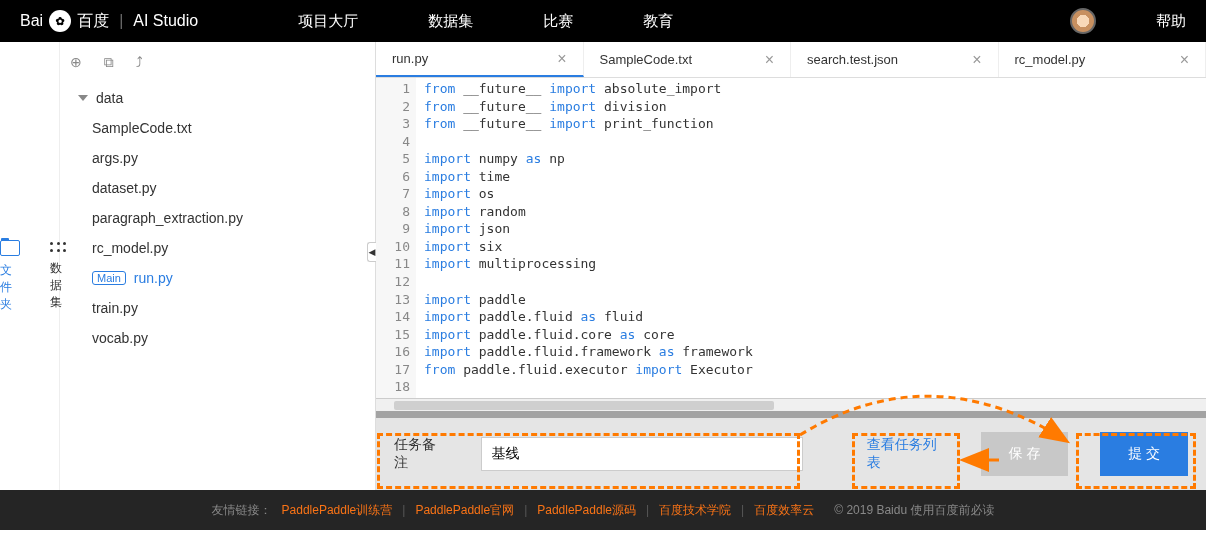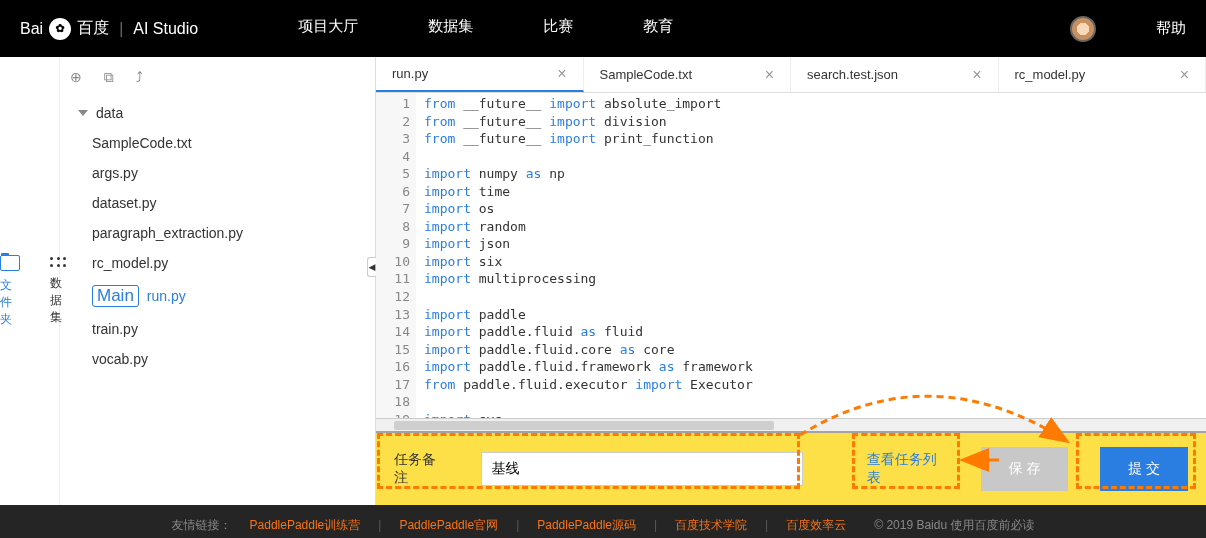--- a/index.html
+++ b/index.html
@@ -1,17 +1,17 @@
 <!DOCTYPE html>
 <html><head>
 <meta charset="utf-8">
 <style>
 *{box-sizing:border-box;margin:0;padding:0}
 body{font-family:Arial,"Microsoft YaHei",sans-serif;font-size:13px;color:#333;width:1206px;height:538px;overflow:hidden;position:relative;background:#fff}
-.header{height:57px;background:#000;display:flex;color:#fff;padding:17px 20px}
+.header{height:42px;background:#000;display:flex;align-items:center;color:#fff;padding:17px 20px}
 .logo-area{display:flex;align-items:center;gap:6px;font-size:16px;margin-right:100px}
 .logo-paw{width:22px;height:22px;background:#fff;border-radius:50%;display:inline-flex;align-items:center;justify-content:center;color:#000;font-size:11px;font-weight:bold}
 .logo-divider{opacity:.4;margin:0 4px}
 .nav-items{display:flex;gap:70px;flex:1}
 .nav-item{font-size:15px;cursor:pointer}
 .header-right{display:flex;align-items:center;gap:60px}
 .avatar{width:26px;height:26px;border-radius:50%;background:radial-gradient(circle,#f8d8b8 40%,#c89060 41%);border:2px solid #666}
 .body{display:flex;height:448px}
 .rail{width:60px;border-right:1px solid #eee;display:flex;flex-direction:row;align-items:center;padding-top:20px;gap:30px}
 .rail-item{display:flex;flex-direction:column;align-items:center;gap:6px;font-size:12px;cursor:pointer}
@@ -21,42 +21,42 @@
 .rail-icon.grid{display:grid;grid-template-columns:1fr 1fr 1fr;grid-template-rows:1fr 1fr;gap:2px;border:none;width:18px;height:12px}
 .rail-icon.grid span{width:3px;height:3px;border-radius:50%;background:currentColor}
 .sidebar{width:315px;display:flex;flex-direction:column}
 .sidebar-toolbar{display:flex;gap:22px;padding:12px 10px;color:#888;font-size:14px}
 .sidebar-toolbar span{cursor:pointer}
 .file-tree{padding:0 8px}
 .tree-row{display:flex;align-items:center;gap:8px;padding:7px 10px;cursor:pointer;font-size:14px;border-radius:3px}
 .tree-row .chev{display:inline-block;width:0;height:0;border-left:5px solid transparent;border-right:5px solid transparent;border-top:6px solid #888}
 .tree-row.file{padding-left:24px}
 .tree-row.active{color:#2a7de1}
-.badge-main{border:1px solid #2a7de1;color:#2a7de1;border-radius:3px;font-size:17px;padding:0 4px}
+.badge-main{border:1px solid #2a7de1;color:#2a7de1;border-radius:3px;font-size:11px;padding:0 4px}
 .editor-area{flex:1;display:flex;flex-direction:column;border-left:1px solid #ddd;position:relative}
 .collapse-handle{position:absolute;left:-9px;top:200px;width:9px;height:20px;background:#fff;border:1px solid #ccc;border-right:none;display:flex;align-items:center;justify-content:center;cursor:pointer;font-size:9px;border-radius:3px 0 0 3px}
 .tabs{display:flex;height:36px;border-bottom:1px solid #ddd}
 .tab{flex:1;display:flex;align-items:center;justify-content:space-between;padding:0 16px;border-right:1px solid #eee;cursor:pointer;position:relative}
 .tab.active{border-bottom:2px solid #2a7de1}
 .tab-close{color:#999;font-size:16px}
 .code-area{flex:1;display:flex;overflow:hidden;font-family:Consolas,monospace;font-size:13px;line-height:1.35}
 .gutter{width:40px;background:#f7f7f7;text-align:right;padding:2px 6px 2px 0;color:#888}
 .code{flex:1;padding:2px 8px;white-space:pre;overflow:auto}
 .kw{color:#2a7de1}
-.editor-footer{border-top:2px solid #a3a3a3;display:flex;align-items:center;padding:14px 18px;gap:32px;background:#fde047}
+.editor-footer{border-top:7px solid #a3a3a3;display:flex;align-items:center;padding:14px 18px;gap:32px;background:#e5e5e5}
 .footer-label{font-size:14px}
 .footer-input{width:330px;height:34px;border:1px solid #ccc;padding:0 10px;font-size:14px}
 .footer-spacer{flex:1}
 .link-view{color:#2a7de1;font-size:14px;text-decoration:none;cursor:pointer}
 .btn{height:44px;width:90px;border:none;color:#fff;font-size:14px;cursor:pointer}
 .btn.save{background:#c8c8c8}
 .btn.submit{background:#2a7de1}
 .scrollbar-fake{height:13px;background:#f0f0f0;border-top:1px solid #ccc;position:relative}
 .scrollbar-fake::after{content:"";position:absolute;left:18px;top:2px;width:380px;height:9px;background:#cfcfcf;border-radius:2px}
-.bottom-links{height:40px;background:#252525;color:#888;display:flex;align-items:center;justify-content:center;gap:18px;font-size:12px}
+.bottom-links{height:40px;background:#252525;color:#888;display:flex;align-items:center;justify-content:center;gap:10px;font-size:12px}
 .bottom-links a{color:#f97316;text-decoration:none;cursor:pointer}
 .bottom-links .sep{opacity:.5}
 .highlight-box{position:absolute;border:3px dashed #ff7a00;pointer-events:none}
 .arrow-svg{position:absolute;pointer-events:none}
 </style>
 </head>
 <body>
 
 <div class="header">
   <div class="logo-area">

